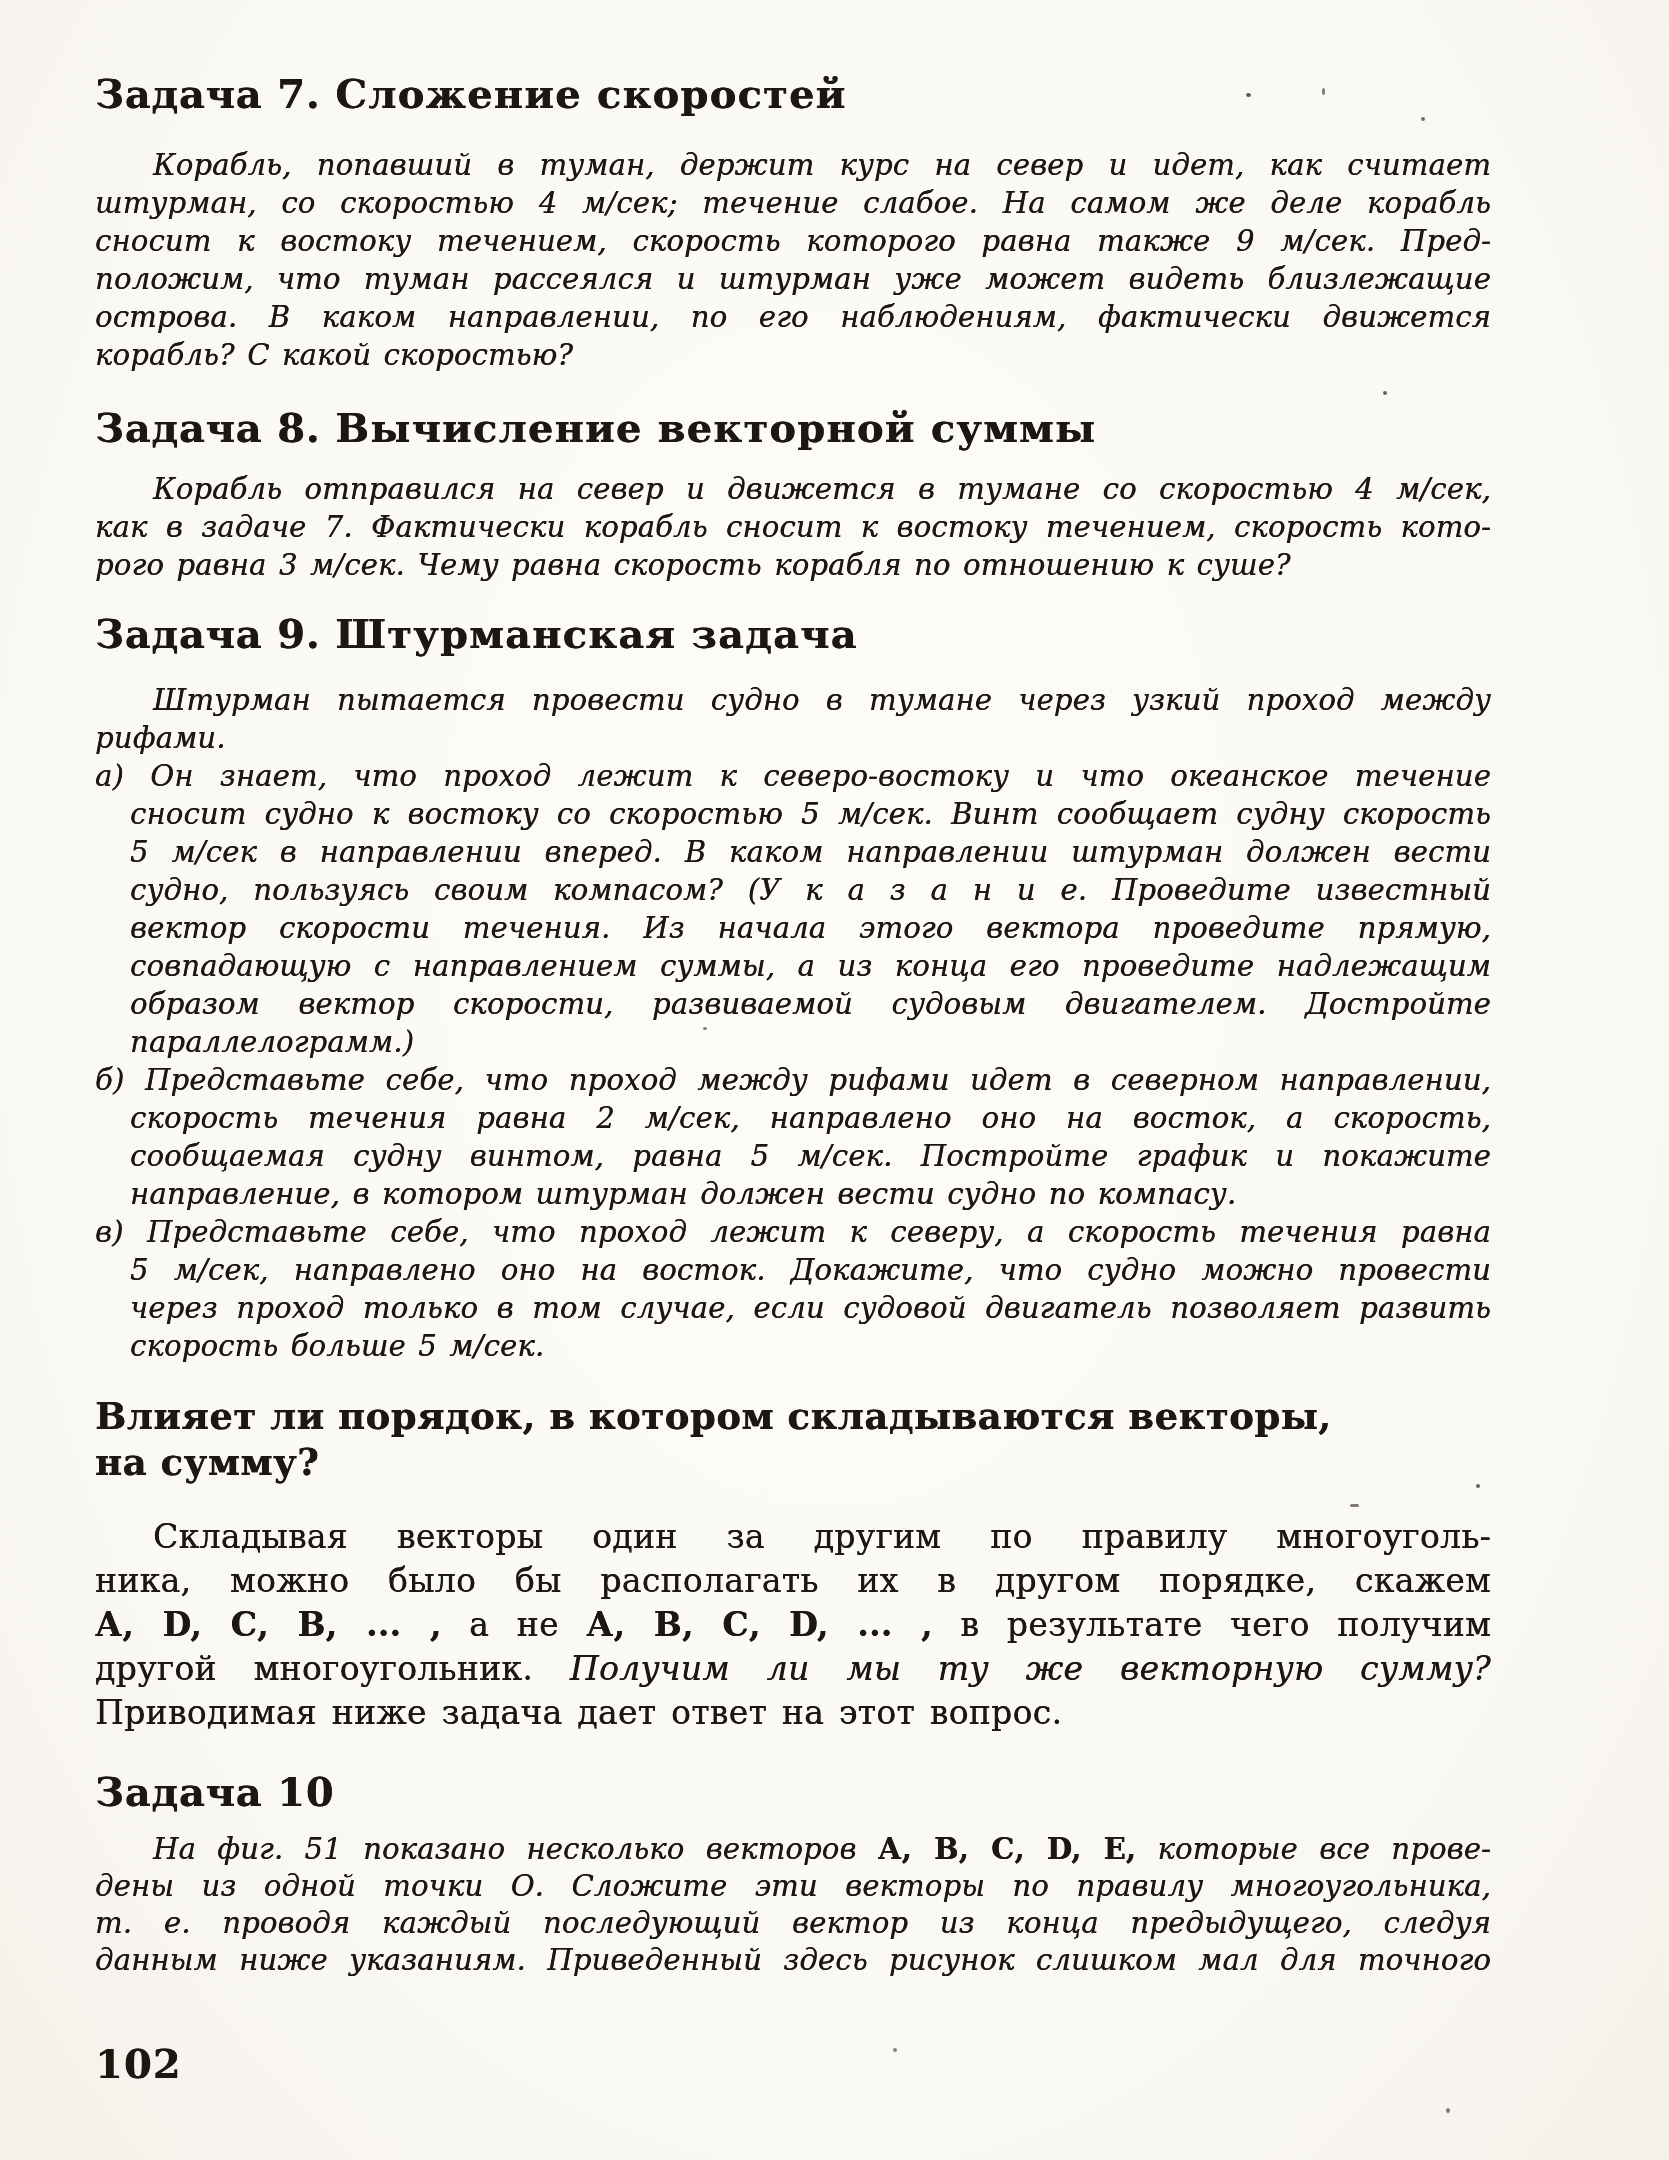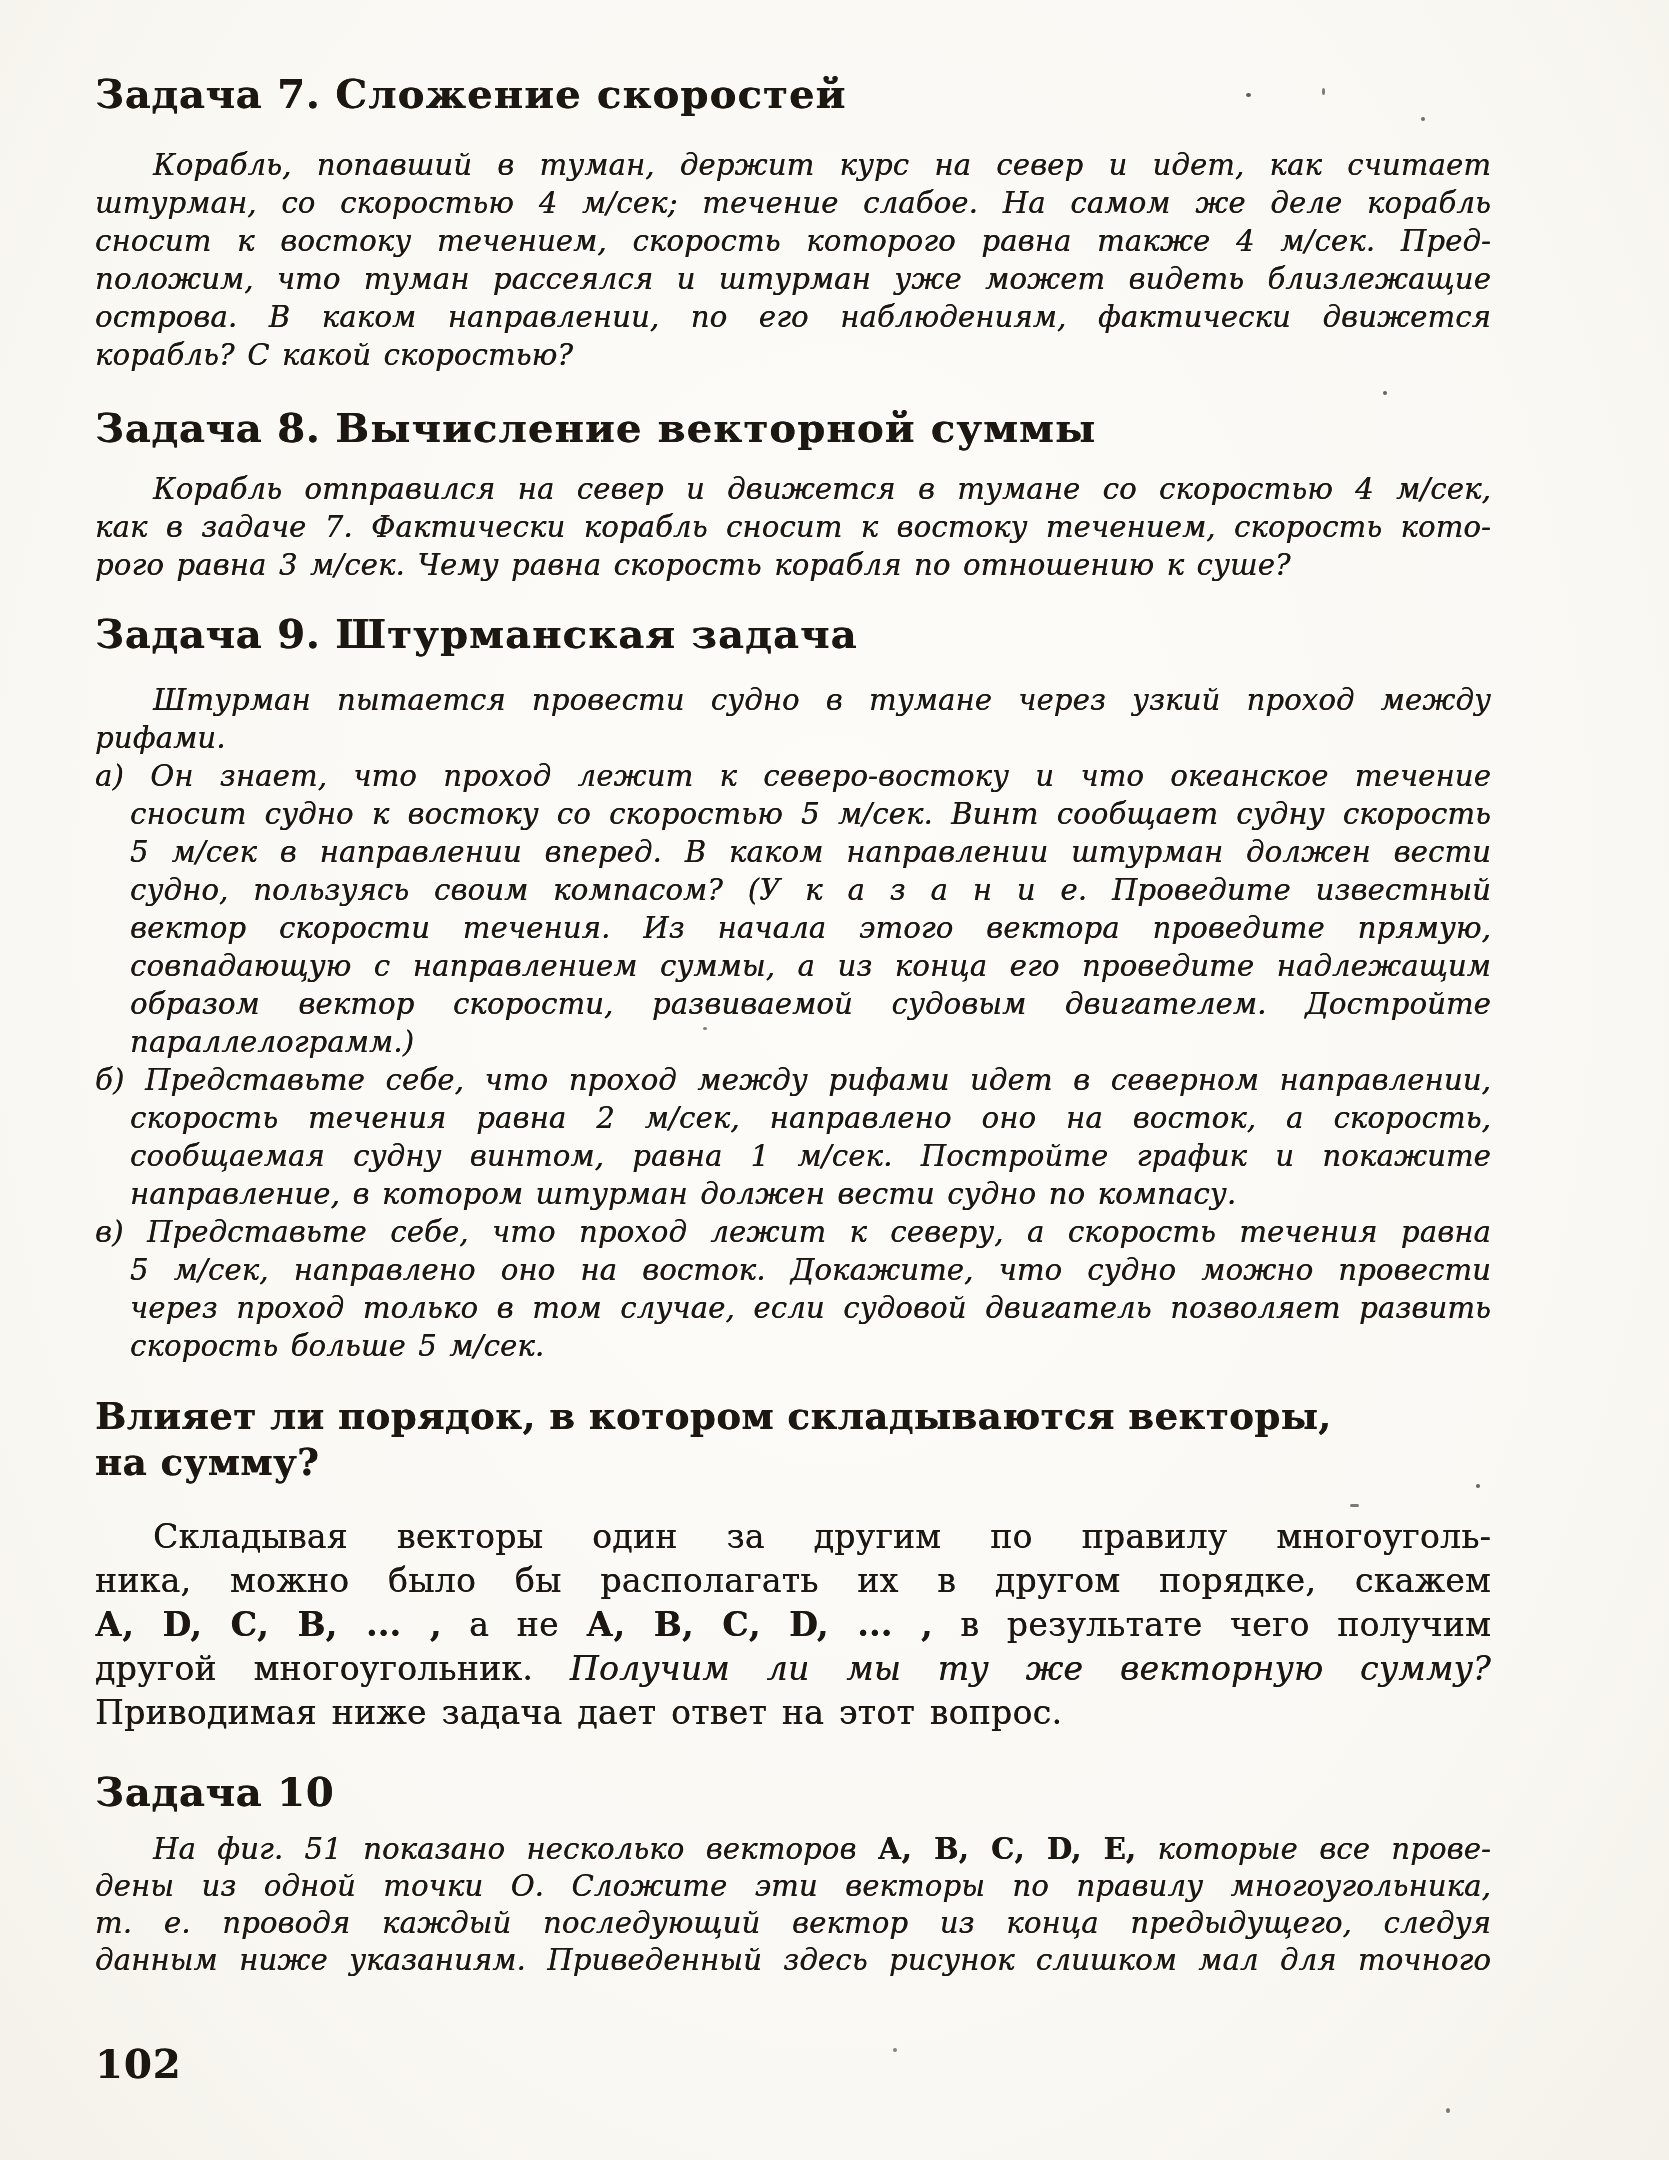--- a/index.html
+++ b/index.html
@@ -31,21 +31,21 @@
 </head>
 <body>
 
 <div class="page">
 
   <h2 class="blk prob-head" style="top:76px"><span>Задача 7.</span> <span class="ttl">Сложение скоростей</span></h2>
 
   <div class="blk body-it" style="top:146px">
     <div class="line j ind">Корабль, попавший в туман, держит курс на север и идет, как считает</div>
     <div class="line j">штурман, со скоростью 4 м/сек; течение слабое. На самом же деле корабль</div>
-    <div class="line j">сносит к востоку течением, скорость которого равна также 4 м/сек. Пред-</div>
+    <div class="line j">сносит к востоку течением, скорость которого равна также 9 м/сек. Пред-</div>
     <div class="line j">положим, что туман рассеялся и штурман уже может видеть близлежащие</div>
     <div class="line j">острова. В каком направлении, по его наблюдениям, фактически движется</div>
     <div class="line">корабль? С какой скоростью?</div>
   </div>
 
   <h2 class="blk prob-head" style="top:410px"><span>Задача 8.</span> <span class="ttl">Вычисление векторной суммы</span></h2>
 
   <div class="blk body-it" style="top:470px">
     <div class="line j ind">Корабль отправился на север и движется в тумане со скоростью 4 м/сек,</div>
     <div class="line j">как в задаче 7. Фактически корабль сносит к востоку течением, скорость кото-</div>
@@ -66,21 +66,21 @@
       <div class="line j">5 м/сек в направлении вперед. В каком направлении штурман должен вести</div>
       <div class="line j">судно, пользуясь своим компасом? (У к а з а н и е. Проведите известный</div>
       <div class="line j">вектор скорости течения. Из начала этого вектора проведите прямую,</div>
       <div class="line j">совпадающую с направлением суммы, а из конца его проведите надлежащим</div>
       <div class="line j">образом вектор скорости, развиваемой судовым двигателем. Достройте</div>
       <div class="line">параллелограмм.)</div>
     </div>
     <div class="hang">
       <div class="line j first">б) Представьте себе, что проход между рифами идет в северном направлении,</div>
       <div class="line j">скорость течения равна 2 м/сек, направлено оно на восток, а скорость,</div>
-      <div class="line j">сообщаемая судну винтом, равна 1 м/сек. Постройте график и покажите</div>
+      <div class="line j">сообщаемая судну винтом, равна 5 м/сек. Постройте график и покажите</div>
       <div class="line">направление, в котором штурман должен вести судно по компасу.</div>
     </div>
     <div class="hang">
       <div class="line j first">в) Представьте себе, что проход лежит к северу, а скорость течения равна</div>
       <div class="line j">5 м/сек, направлено оно на восток. Докажите, что судно можно провести</div>
       <div class="line j">через проход только в том случае, если судовой двигатель позволяет развить</div>
       <div class="line">скорость больше 5 м/сек.</div>
     </div>
   </div>
 

